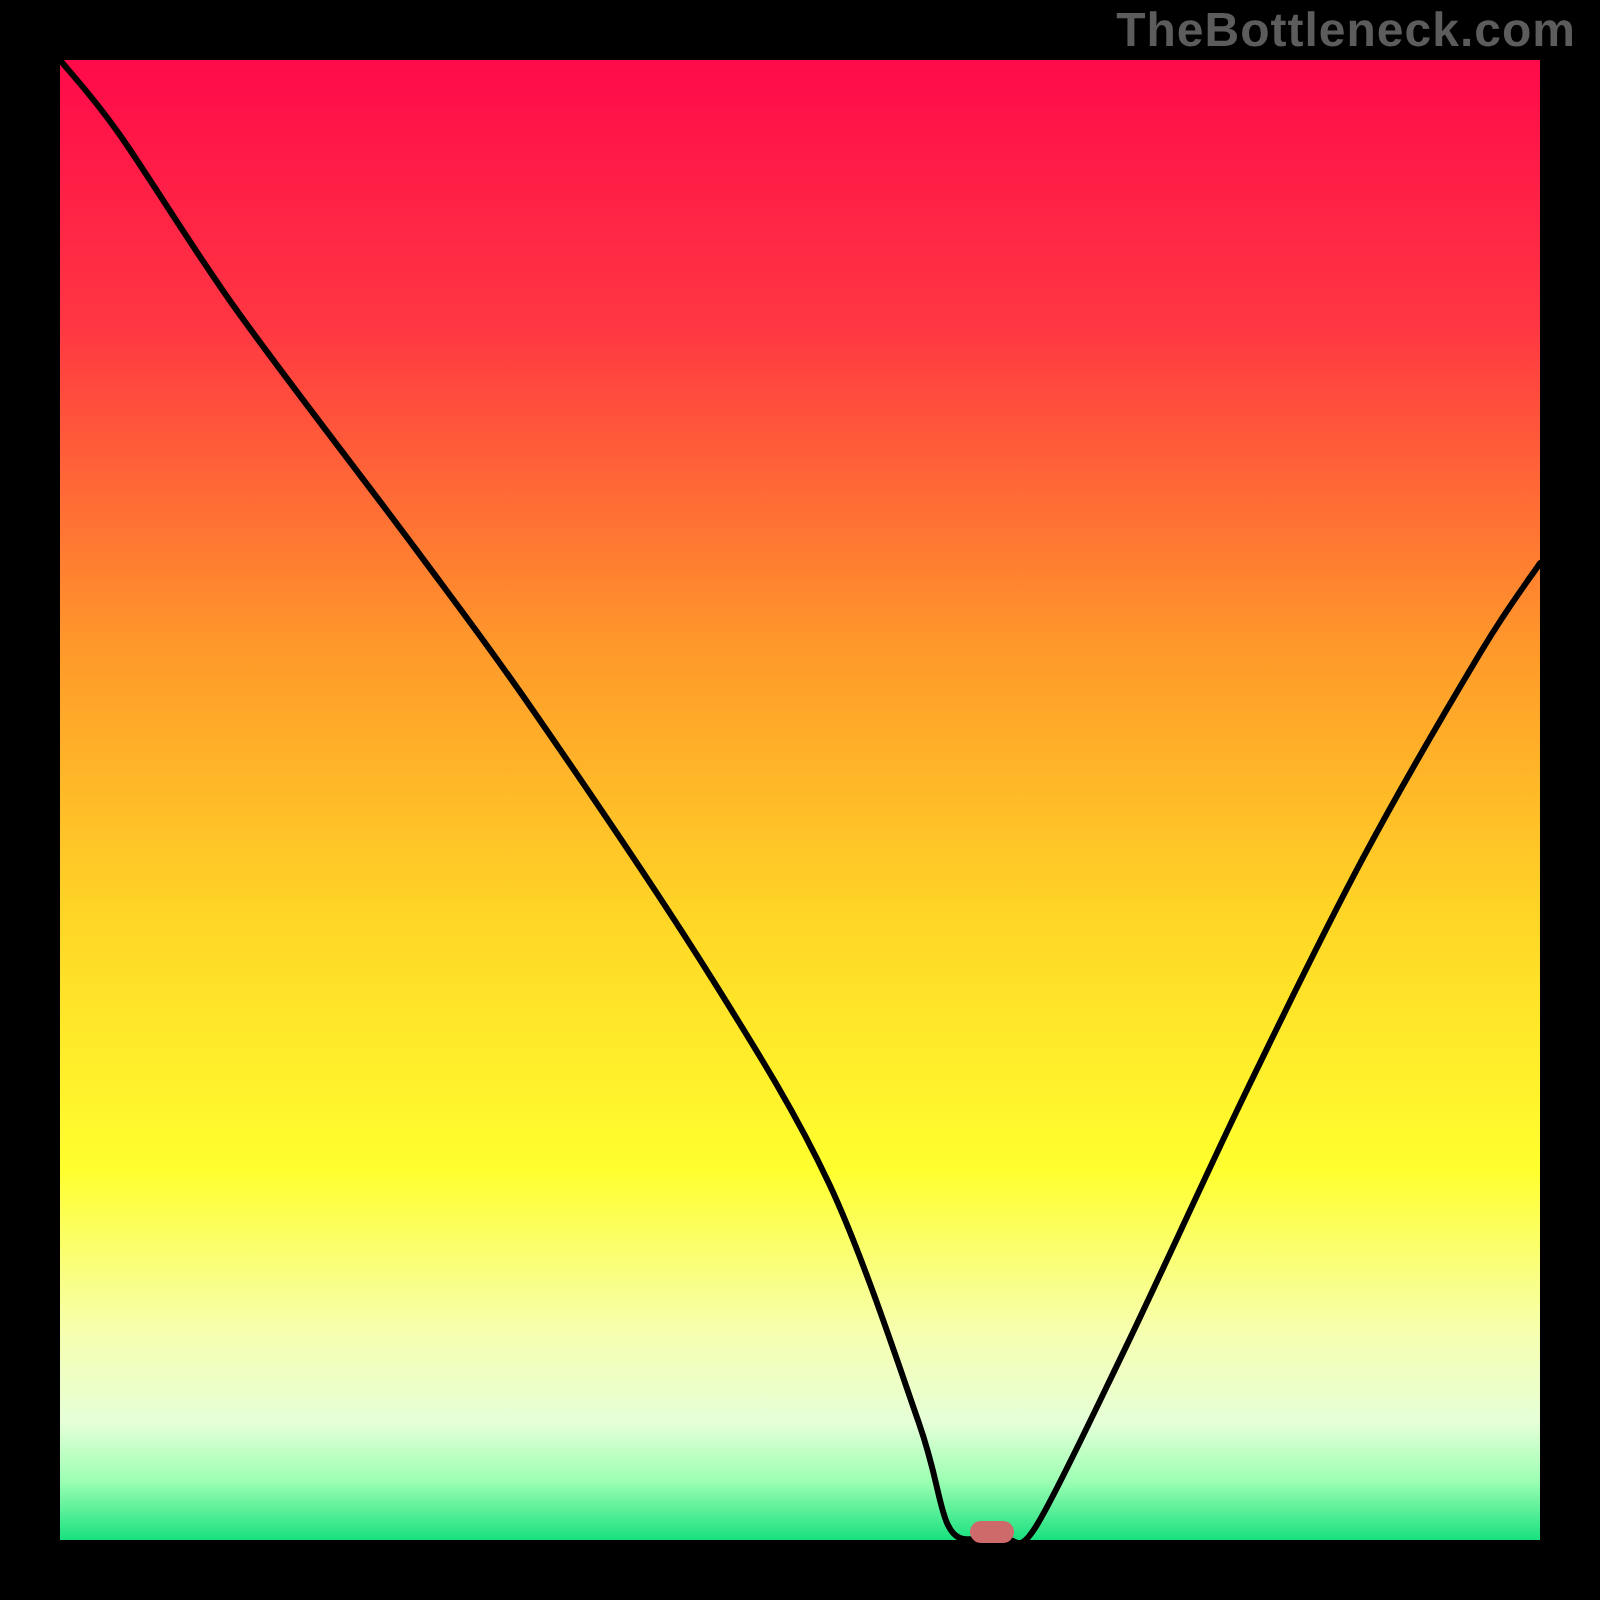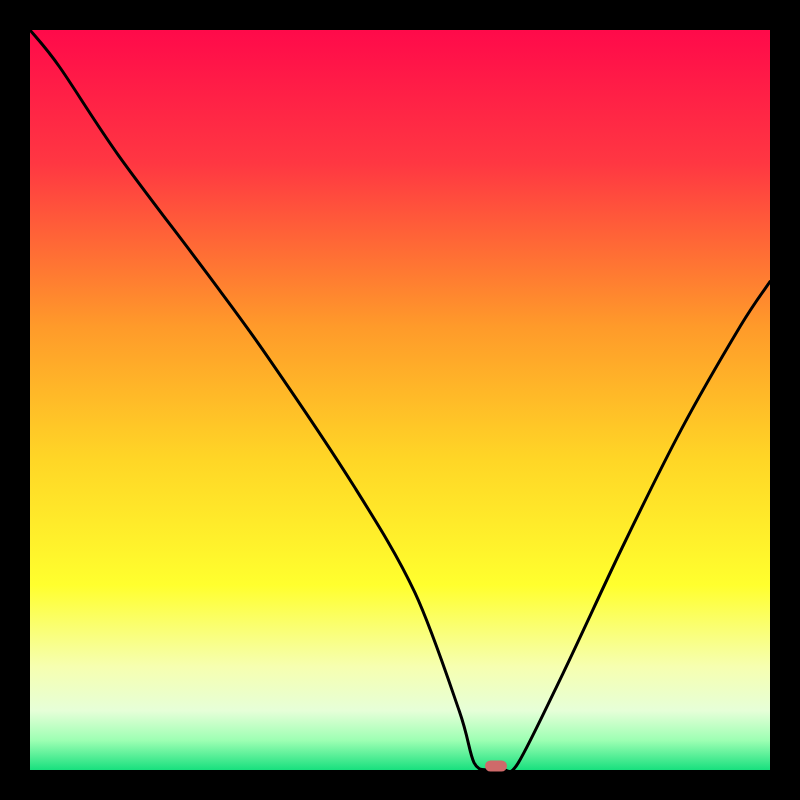--- a/index.html
+++ b/index.html
@@ -50,20 +50,21 @@
     border-radius: 6px;
     transform: translate(-50%, -50%);
     z-index: 10;
   }
 </style>
 </head>
 <body>
 
 <div class="frame">
 
+  <div class="watermark">TheBottleneck.com</div>
 
   <div class="plot-area">
 
     <svg class="gradient" viewBox="0 0 740 740" preserveAspectRatio="none">
       <defs>
         <linearGradient id="bg-grad" x1="0" y1="0" x2="0" y2="1">
             <stop offset="0%" stop-color="#ff0a4a"></stop>
             <stop offset="18%" stop-color="#ff3742"></stop>
             <stop offset="40%" stop-color="#ff9a2a"></stop>
             <stop offset="57.99999999999999%" stop-color="#ffd626"></stop>

